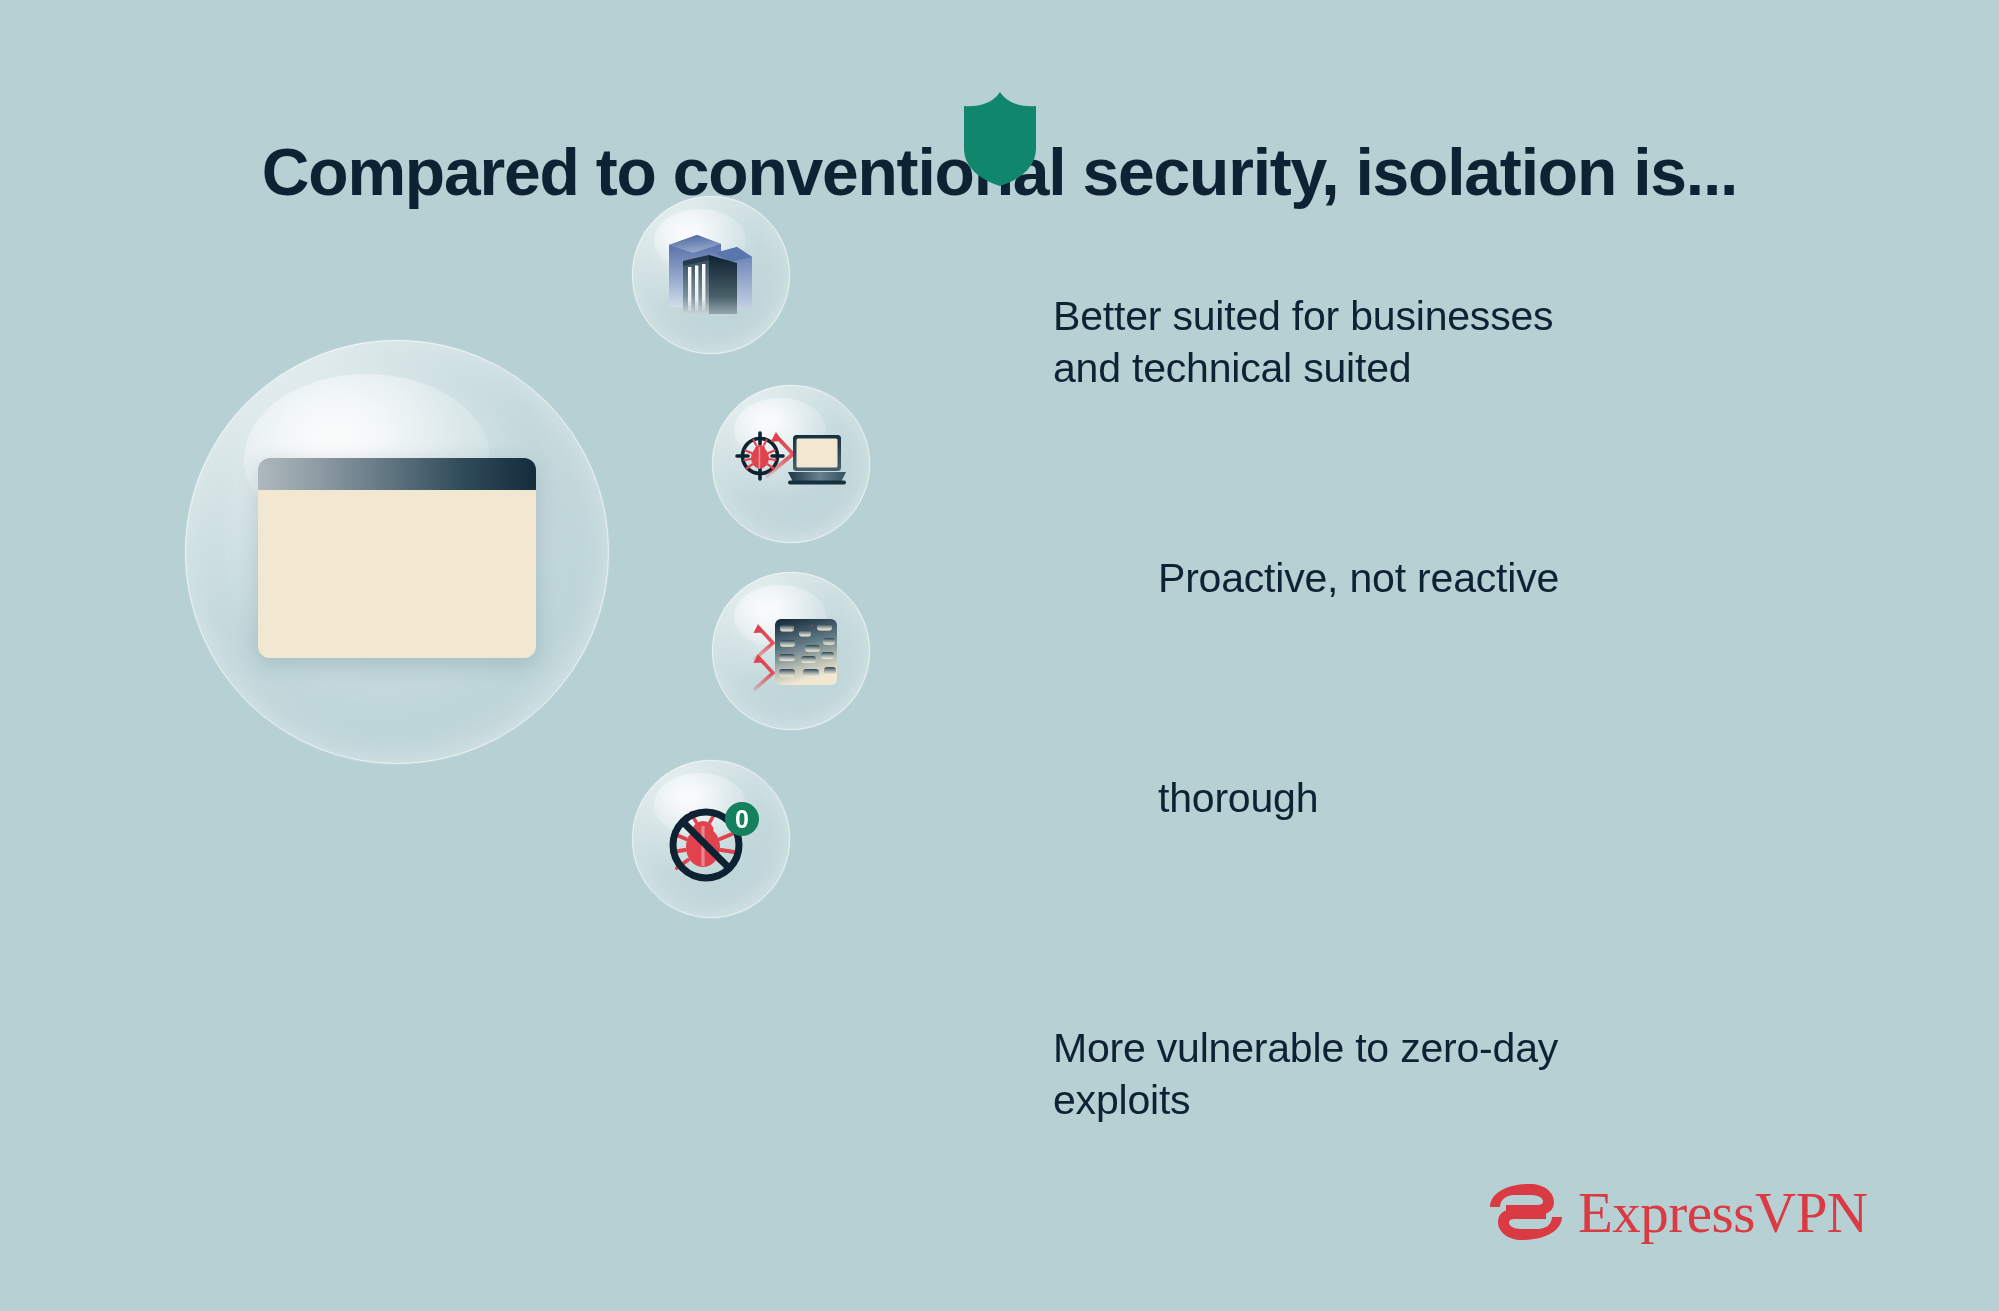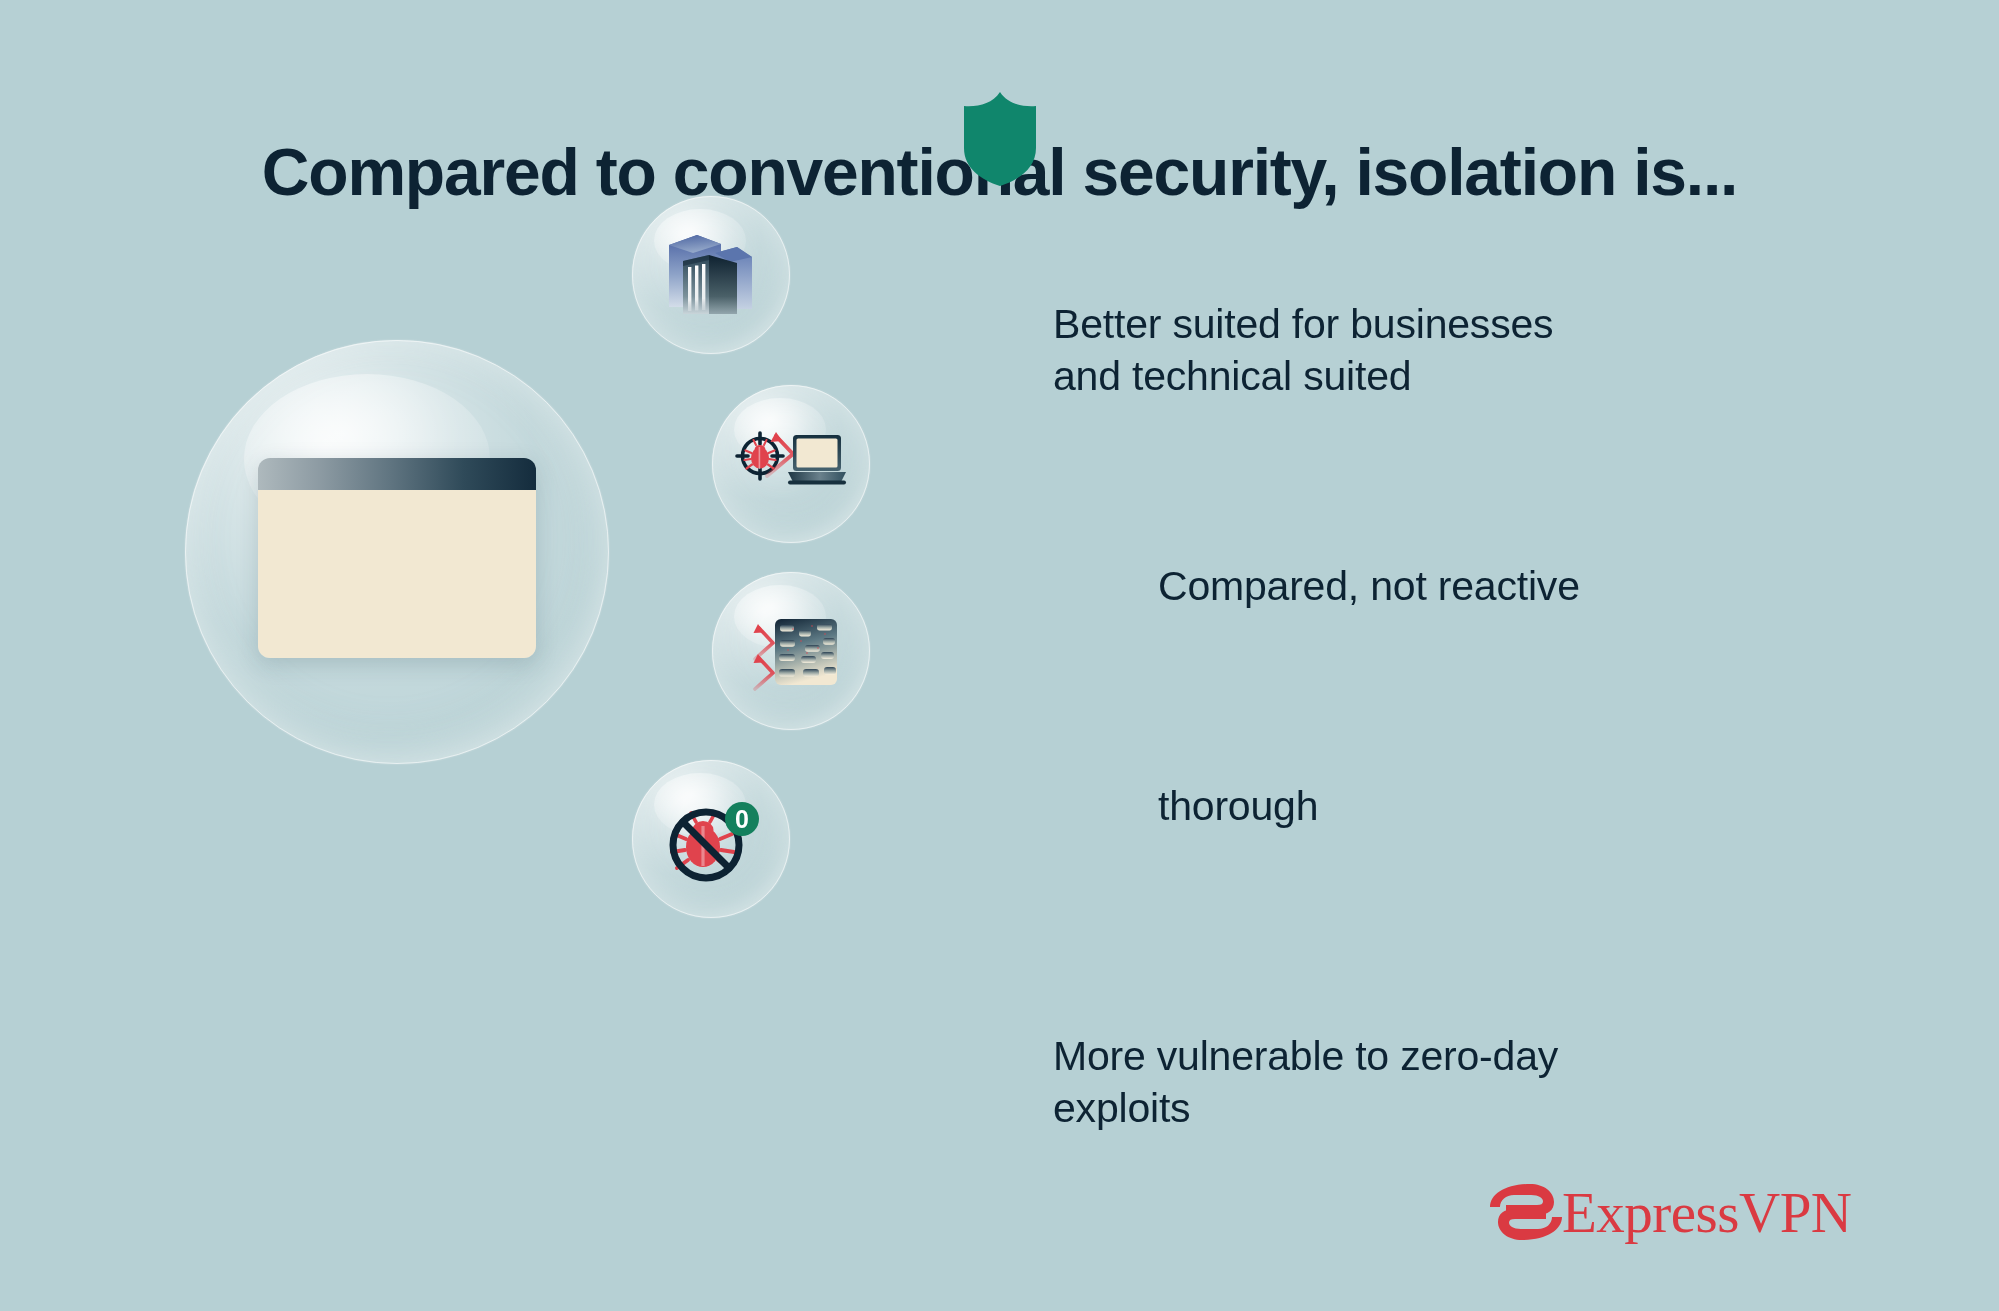--- a/index.html
+++ b/index.html
@@ -143,36 +143,36 @@
   }
 
   
   .item-text {
     position: absolute;
     color: #0d2333;
     font-size: 41px;
     line-height: 1.28;
     font-weight: 400;
     letter-spacing: -0.2px;
-    margin-top: 8px;
   }
   #text-1 { left: 1053px; top: 290px; width: 640px; }
   #text-2 { left: 1158px; top: 552px; width: 640px; }
   #text-3 { left: 1158px; top: 772px; width: 640px; }
   #text-4 { left: 1053px; top: 1022px; width: 640px; }
   .item-text .line { display: block; white-space: nowrap; }
 
   
   .logo {
     position: absolute;
     left: 1490px;
     top: 1172px;
     height: 80px;
     display: flex;
     align-items: center;
+    gap: 16px;
   }
   .logo-mark { width: 72px; height: 72px; flex: 0 0 auto; }
   .logo-text {
     font-family: "Liberation Serif", serif;
     font-size: 57px;
     font-weight: 400;
     color: #da3a42;
     letter-spacing: -0.5px;
     line-height: 1;
     white-space: nowrap;
@@ -293,21 +293,21 @@
       <polygon points="43,26 37.5,36 49,35" fill="#e0434d"></polygon>
 
       <rect x="60" y="29" width="48" height="36" rx="3.5" fill="url(#lapLid)"></rect>
       <rect x="63.5" y="32.5" width="41" height="29" rx="1.6" fill="#f2e8d2"></rect>
       <path d="M55 66 L113 66 L108 76 L60 76 Z" fill="url(#lapBase)"></path>
       <rect x="55" y="74.5" width="58" height="4" rx="2" fill="#17303e"></rect>
     </svg>
   </div>
 
   <div class="item-text" id="text-2">
-    <span class="line">Compared, not reactive</span>
+    <span class="line">Proactive, not reactive</span>
   </div>
 
   <div class="bubble bubble-sm" id="bubble-3">
     <svg class="icon-art" viewBox="0 0 116 116">
       <defs>
         <linearGradient id="wallGrad" x1="0" y1="0" x2="0.25" y2="1">
           <stop offset="0%" stop-color="#102334"></stop>
           <stop offset="45%" stop-color="#5d7984"></stop>
           <stop offset="78%" stop-color="#b9bfb4"></stop>
           <stop offset="100%" stop-color="#f2e8d2"></stop>

